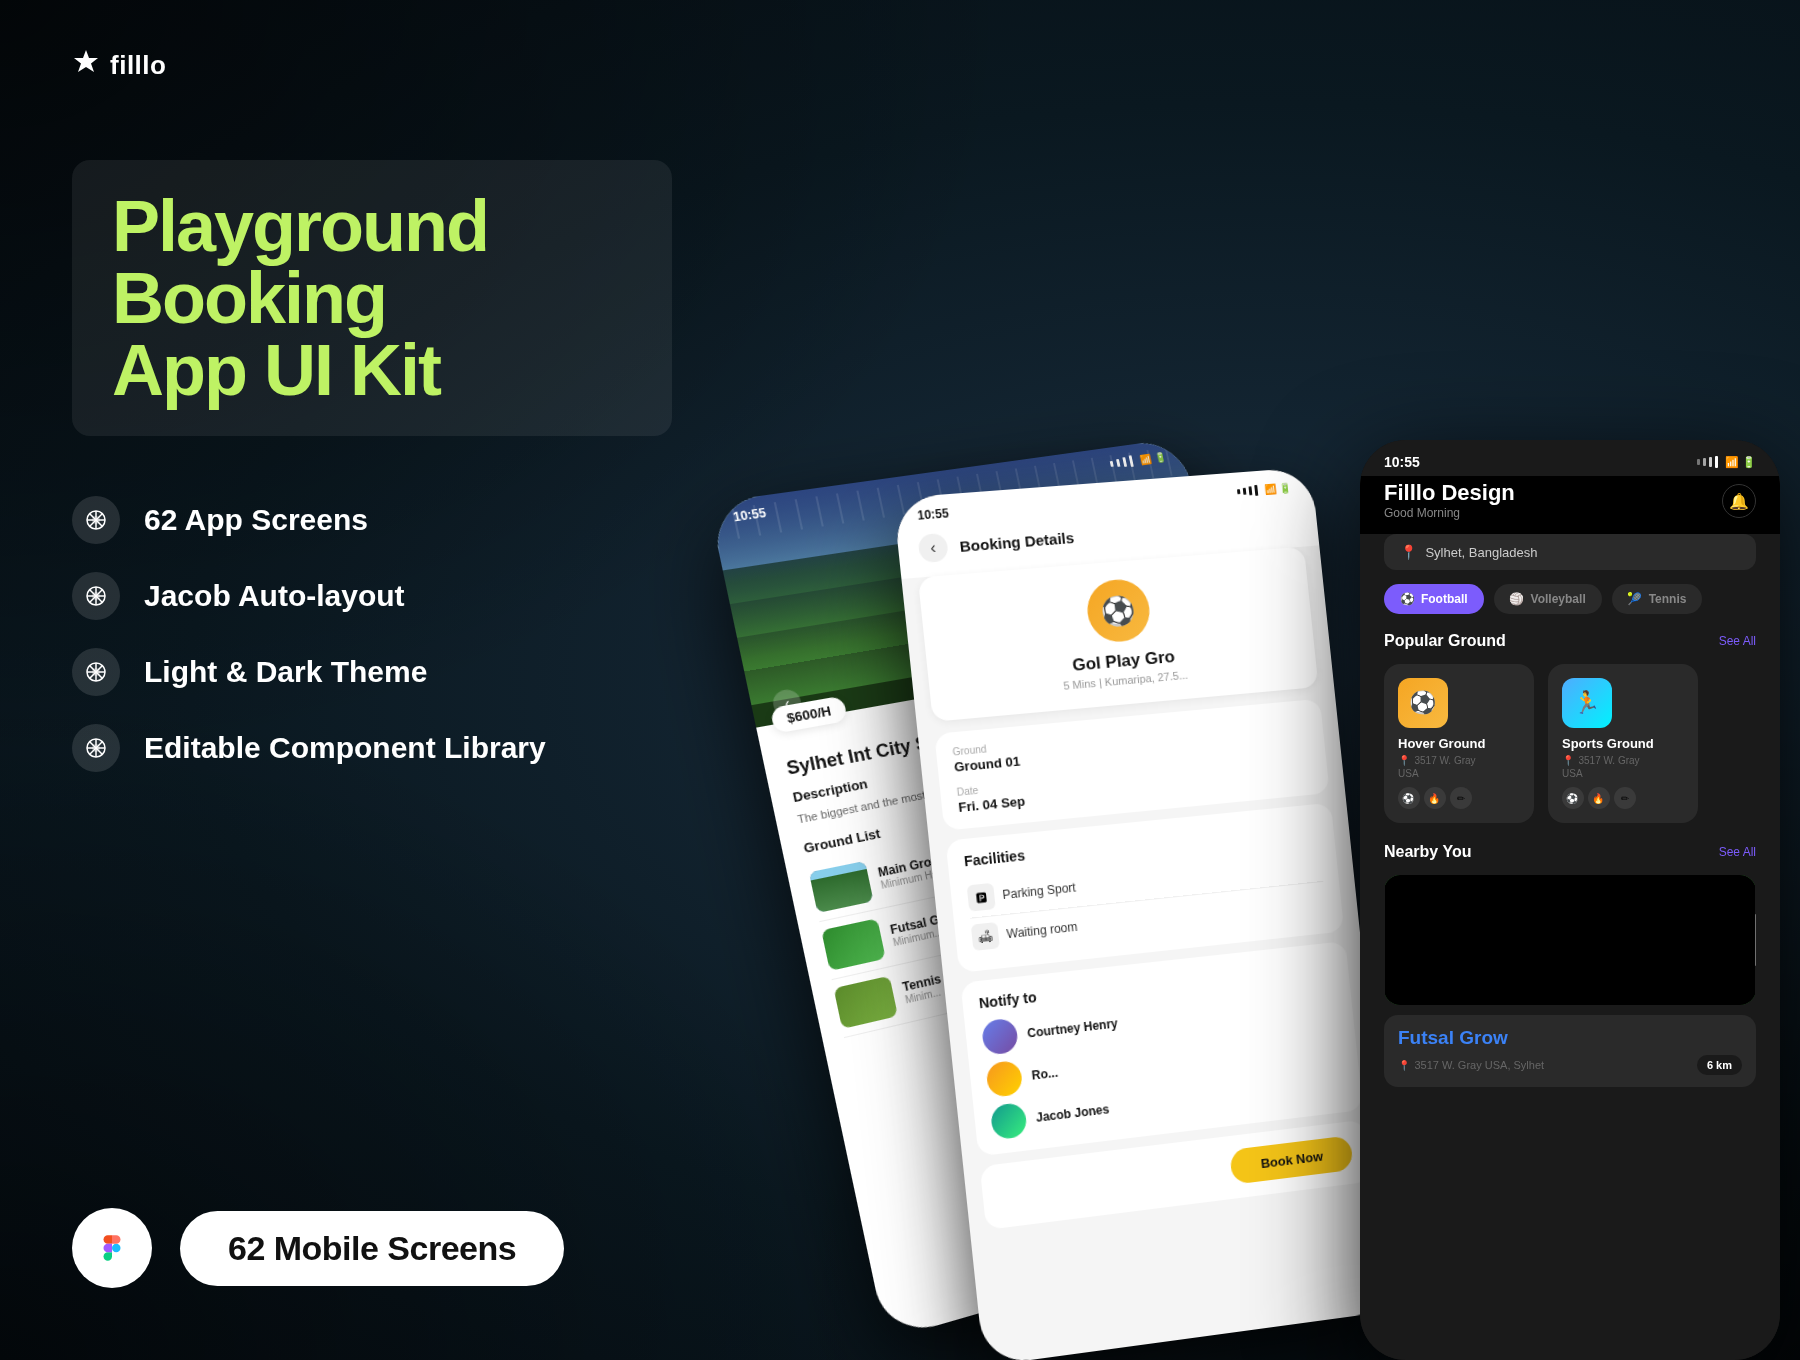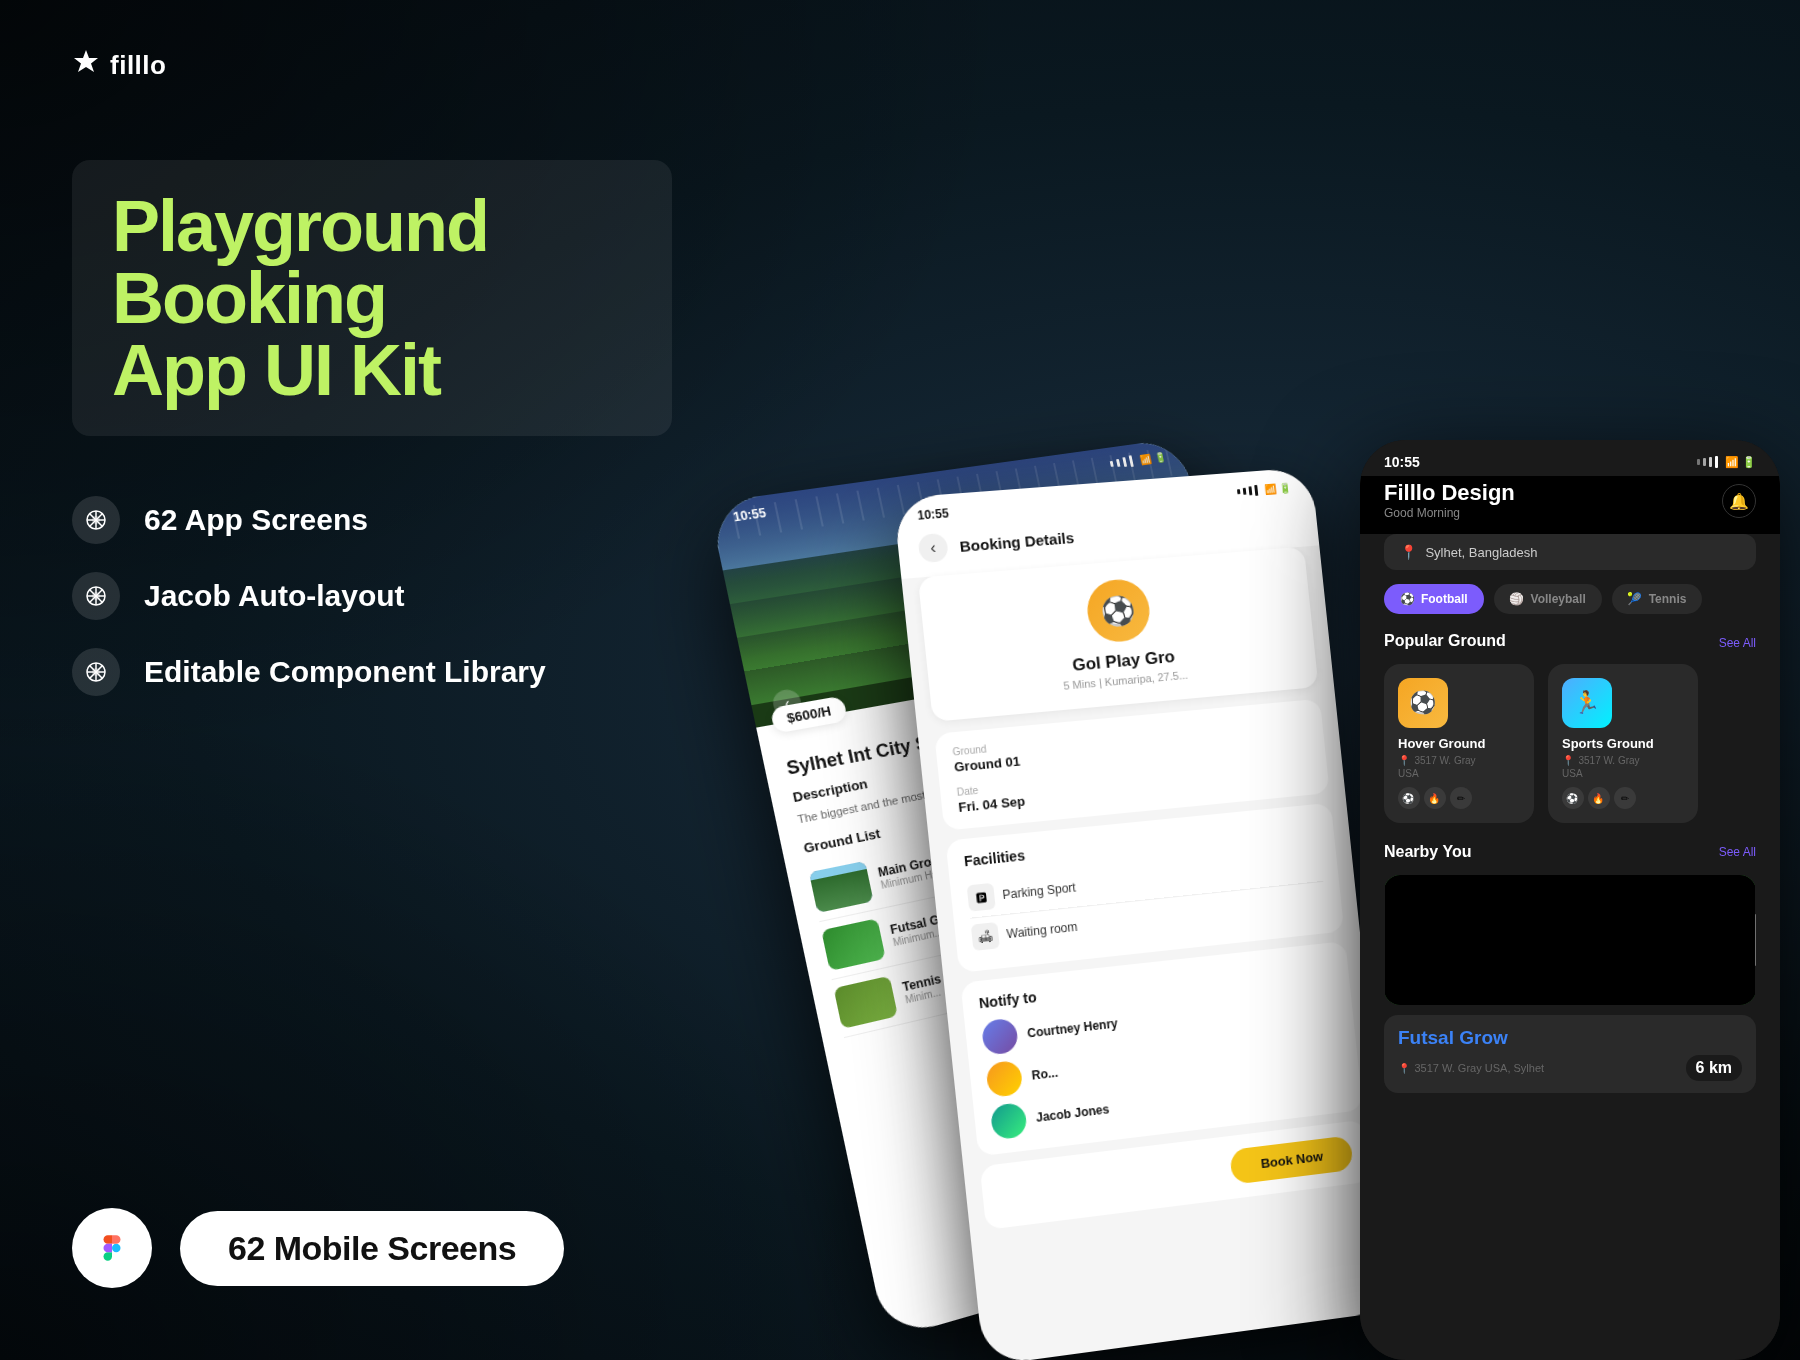--- a/index.html
+++ b/index.html
@@ -314,20 +314,33 @@
       <div class="feature-icon">
         <svg width="22" height="22" viewBox="0 0 22 22" fill="none">
           <circle cx="11" cy="11" r="9" stroke="white" stroke-width="1.5"></circle>
           <circle cx="11" cy="11" r="4" fill="white" fill-opacity="0.3"></circle>
           <line x1="11" y1="2" x2="11" y2="20" stroke="white" stroke-width="1.5"></line>
           <line x1="2" y1="11" x2="20" y2="11" stroke="white" stroke-width="1.5"></line>
           <line x1="4.5" y1="4.5" x2="17.5" y2="17.5" stroke="white" stroke-width="1.5"></line>
           <line x1="17.5" y1="4.5" x2="4.5" y2="17.5" stroke="white" stroke-width="1.5"></line>
         </svg>
       </div>
+      <span class="feature-text">Light &amp; Dark Theme</span>
+    </div>
+    <div class="feature-item">
+      <div class="feature-icon">
+        <svg width="22" height="22" viewBox="0 0 22 22" fill="none">
+          <circle cx="11" cy="11" r="9" stroke="white" stroke-width="1.5"></circle>
+          <circle cx="11" cy="11" r="4" fill="white" fill-opacity="0.3"></circle>
+          <line x1="11" y1="2" x2="11" y2="20" stroke="white" stroke-width="1.5"></line>
+          <line x1="2" y1="11" x2="20" y2="11" stroke="white" stroke-width="1.5"></line>
+          <line x1="4.5" y1="4.5" x2="17.5" y2="17.5" stroke="white" stroke-width="1.5"></line>
+          <line x1="17.5" y1="4.5" x2="4.5" y2="17.5" stroke="white" stroke-width="1.5"></line>
+        </svg>
+      </div>
       <span class="feature-text">Editable Component Library</span>
     </div>
   </div>
 </div>
 
 <div class="bottom-bar">
   <div class="figma-btn">
 
     <svg class="figma-icon" viewBox="0 0 38 57" fill="none" xmlns="http://www.w3.org/2000/svg">
       <path d="M19 28.5C19 25.46 21.46 23 24.5 23C27.54 23 30 25.46 30 28.5C30 31.54 27.54 34 24.5 34C21.46 34 19 31.54 19 28.5Z" fill="#1ABCFE"></path>
@@ -524,21 +537,21 @@
         <div style="padding:8px 16px;border-radius:20px;font-size:12px;font-weight:600;display:flex;align-items:center;gap:6px;background:#2a2a2a;color:#888;white-space:nowrap;">
           <span>🏐</span>
           <span>Volleyball</span>
         </div>
         <div style="padding:8px 16px;border-radius:20px;font-size:12px;font-weight:600;display:flex;align-items:center;gap:6px;background:#2a2a2a;color:#888;white-space:nowrap;">
           <span>🎾</span>
           <span>Tennis</span>
         </div>
       </div>
 
-      <div style="padding:0 24px;display:flex;justify-content:space-between;align-items:flex-end;margin-bottom:14px;">
+      <div style="padding:0 24px;display:flex;justify-content:space-between;align-items:center;margin-bottom:14px;">
         <span style="font-size:16px;font-weight:800;color:#fff;">Popular Ground</span>
         <span style="font-size:12px;color:#7c5cfc;">See All</span>
       </div>
 
       <div style="padding:0 24px;display:flex;gap:14px;margin-bottom:20px;overflow:hidden;">
 
         <div style="background:#2a2a2a;border-radius:16px;padding:14px;width:150px;flex-shrink:0;">
           <div style="width:50px;height:50px;border-radius:12px;background:linear-gradient(135deg,#f5a623,#f8b940);display:flex;align-items:center;justify-content:center;font-size:22px;margin-bottom:8px;">⚽</div>
           <div style="font-size:13px;font-weight:700;color:#fff;margin-bottom:4px;">Hover Ground</div>
           <div style="display:flex;align-items:center;gap:4px;margin-bottom:2px;">
@@ -603,21 +616,21 @@
           </svg>
         </div>
 
         <div style="background:#2a2a2a;border-radius:14px;padding:12px 14px;">
           <div style="font-size:19px;font-weight:800;color:#3b82f6;margin-bottom:6px;">Futsal Grow</div>
           <div style="display:flex;justify-content:space-between;align-items:center;">
             <div style="display:flex;align-items:center;gap:4px;">
               <span style="font-size:10px;color:#888;">📍</span>
               <span style="font-size:11px;color:#666;">3517 W. Gray USA, Sylhet</span>
             </div>
-            <div style="background:#1a1a1a;border-radius:20px;padding:4px 10px;font-size:16px;font-weight:600;color:#fff;">
+            <div style="background:#1a1a1a;border-radius:20px;padding:4px 10px;font-size:11px;font-weight:600;color:#fff;">
               <span>6 km</span>
             </div>
           </div>
         </div>
       </div>
     </div>
   </div>
 
 </div>
 

